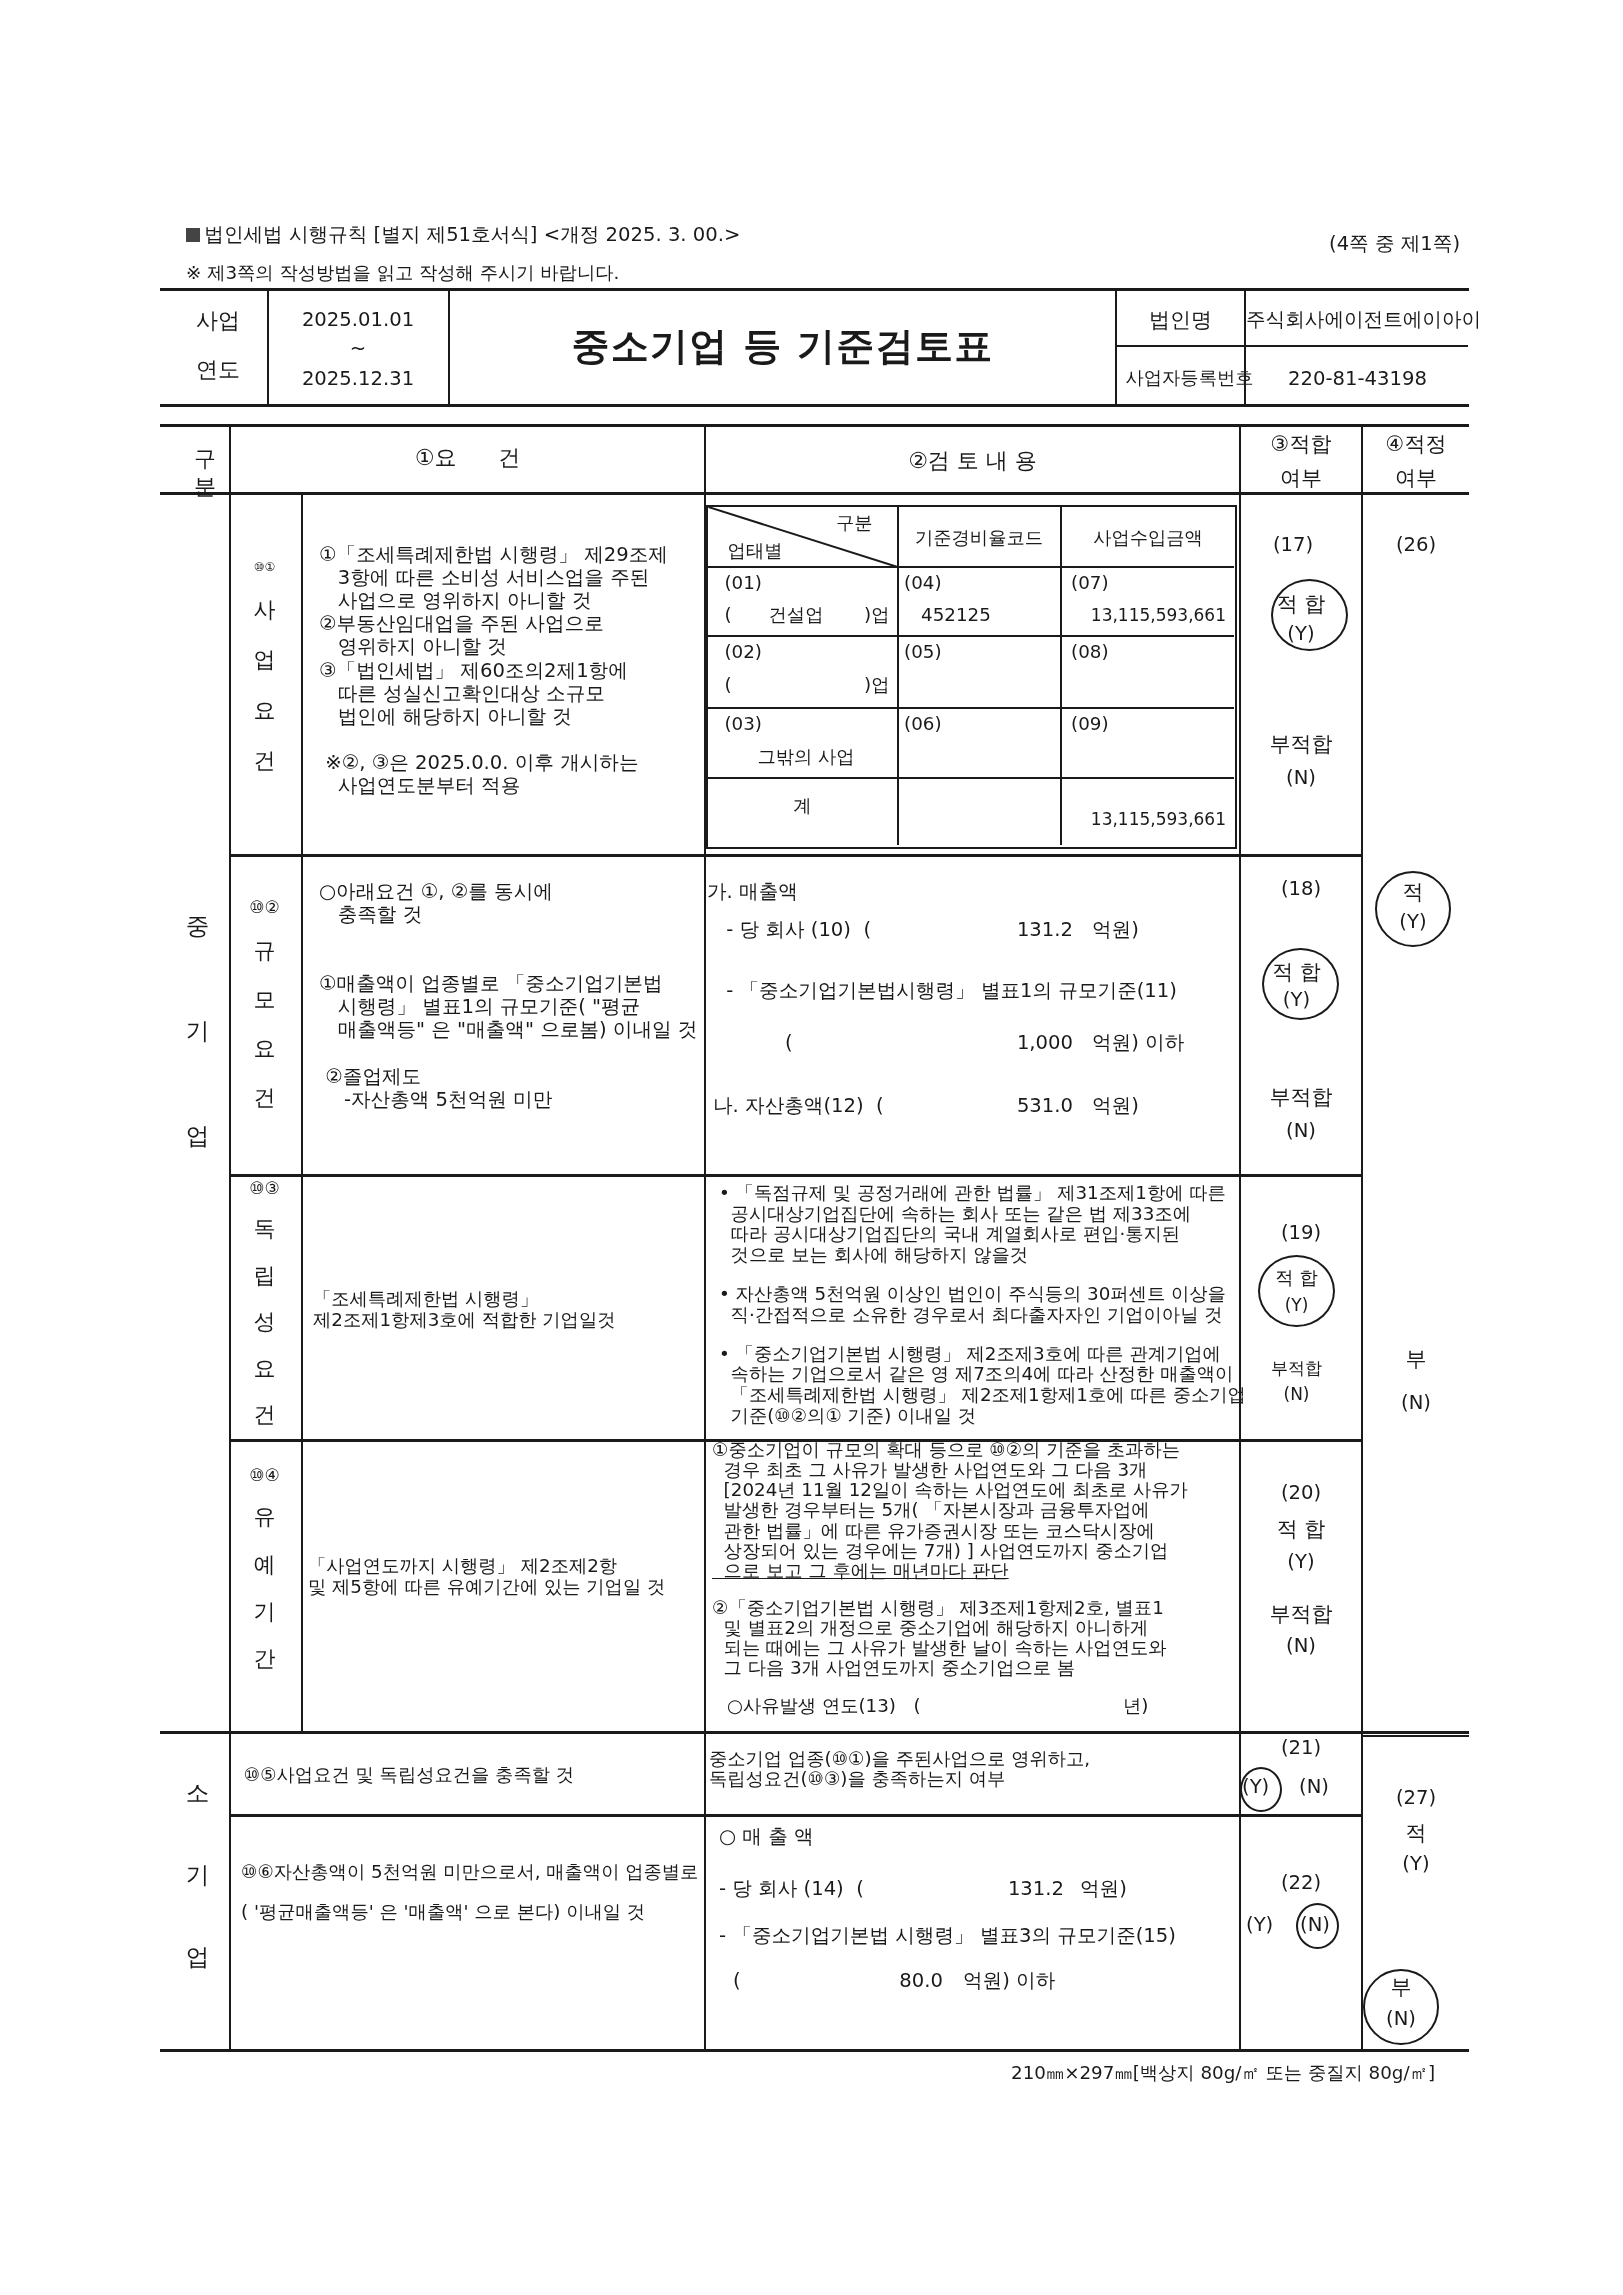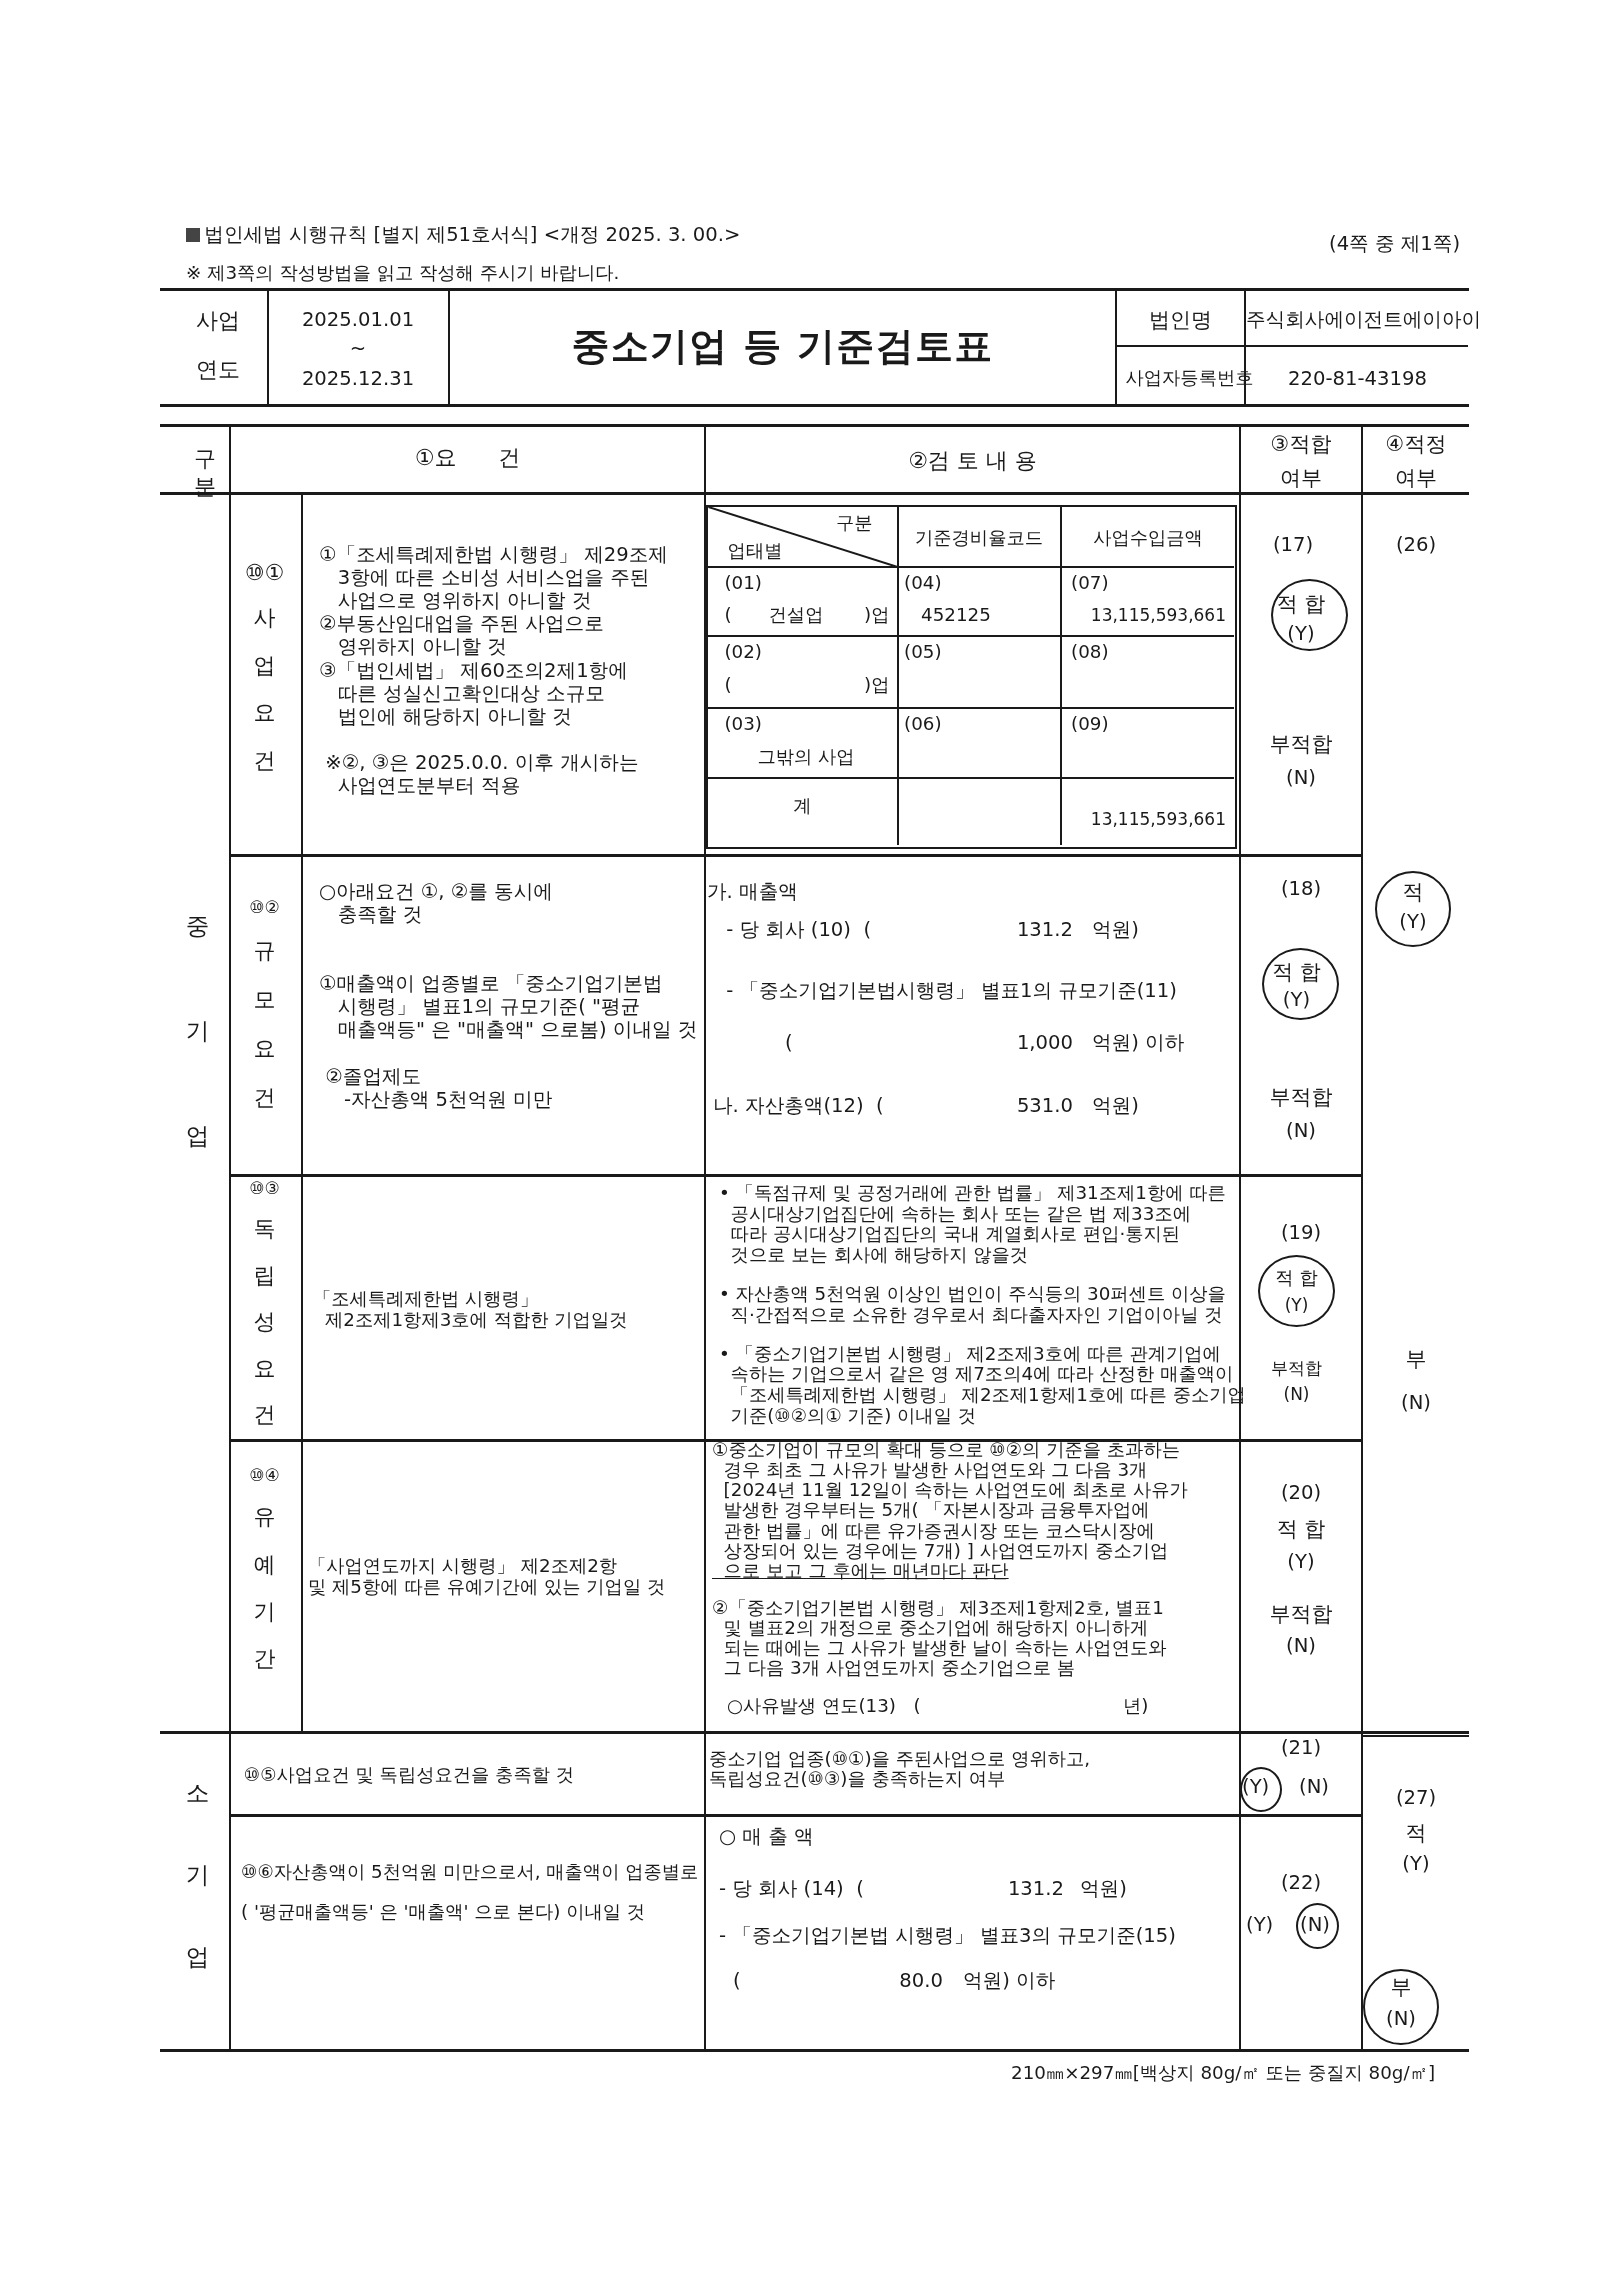--- a/index.html
+++ b/index.html
@@ -82,21 +82,21 @@
     <span>기</span>
     <span>업</span>
 </div>
 <div class="vert f36" style="left:178px;top:1777px;height:196px;width:39px;">
   <span>소</span>
     <span>기</span>
     <span>업</span>
 </div>
 
 <div class="vert f34" style="left:245px;top:560px;height:216px;width:39px;">
-  <span style="font-size:22px;">⑩①</span>
+  <span style="font-size:12px;">⑩①</span>
     <span>사</span>
     <span>업</span>
     <span>요</span>
     <span>건</span>
 </div>
 <div class="abs f30" style="left:319px;top:543px;line-height:1.18;">
   <div style="white-space:pre;">①「조세특례제한법 시행령」 제29조제</div>
   <div style="white-space:pre;">   3항에 따른 소비성 서비스업을 주된</div>
   <div style="white-space:pre;">   사업으로 영위하지 아니할 것</div>
   <div style="white-space:pre;">②부동산임대업을 주된 사업으로</div>
@@ -205,21 +205,21 @@
 <div class="vert f34" style="left:245px;top:1178px;height:252px;width:39px;">
   <span style="font-size:17px;">⑩③</span>
     <span>독</span>
     <span>립</span>
     <span>성</span>
     <span>요</span>
     <span>건</span>
 </div>
 <div class="abs f28" style="left:313px;top:1288px;line-height:1.15;">
   <div style="white-space:pre;">「조세특례제한법 시행령」</div>
-  <div style="white-space:pre;margin-left:12px;">제2조제1항제3호에 적합한 기업일것</div>
+  <div style="white-space:pre;">제2조제1항제3호에 적합한 기업일것</div>
 </div>
 <div class="abs f28" style="left:719px;top:1183px;line-height:1.13;">
   <div style="white-space:pre;">• 「독점규제 및 공정거래에 관한 법률」 제31조제1항에 따른</div>
   <div style="white-space:pre;">  공시대상기업집단에 속하는 회사 또는 같은 법 제33조에</div>
   <div style="white-space:pre;">  따라 공시대상기업집단의 국내 계열회사로 편입·통지된</div>
   <div style="white-space:pre;">  것으로 보는 회사에 해당하지 않을것</div>
   <div style="white-space:pre;min-height:18.3px;"></div>
   <div style="white-space:pre;">• 자산총액 5천억원 이상인 법인이 주식등의 30퍼센트 이상을</div>
   <div style="white-space:pre;">  직·간접적으로 소유한 경우로서 최다출자자인 기업이아닐 것</div>
   <div style="white-space:pre;min-height:18.3px;"></div>

